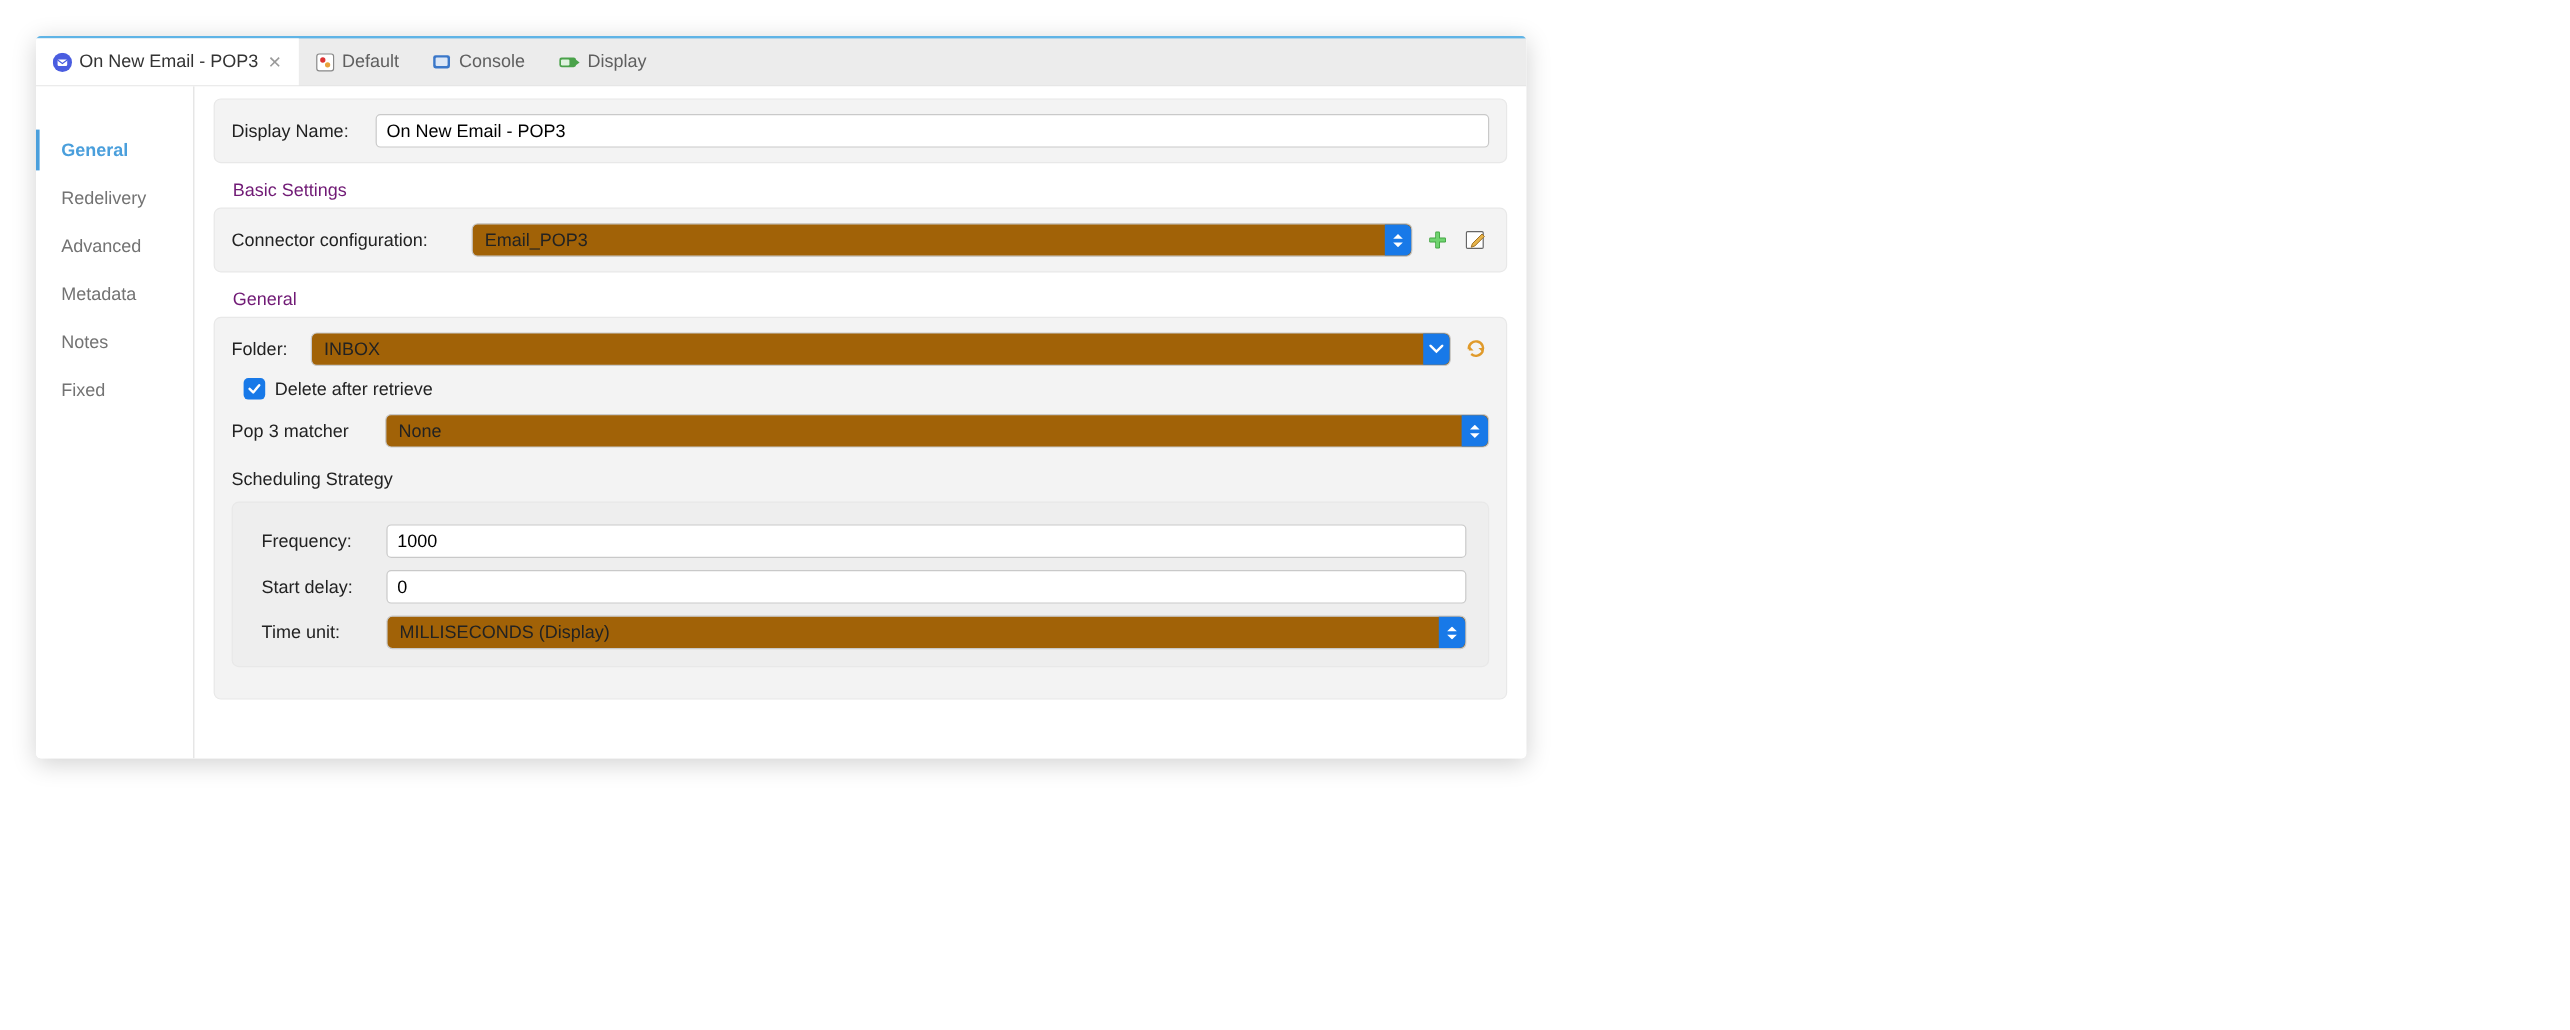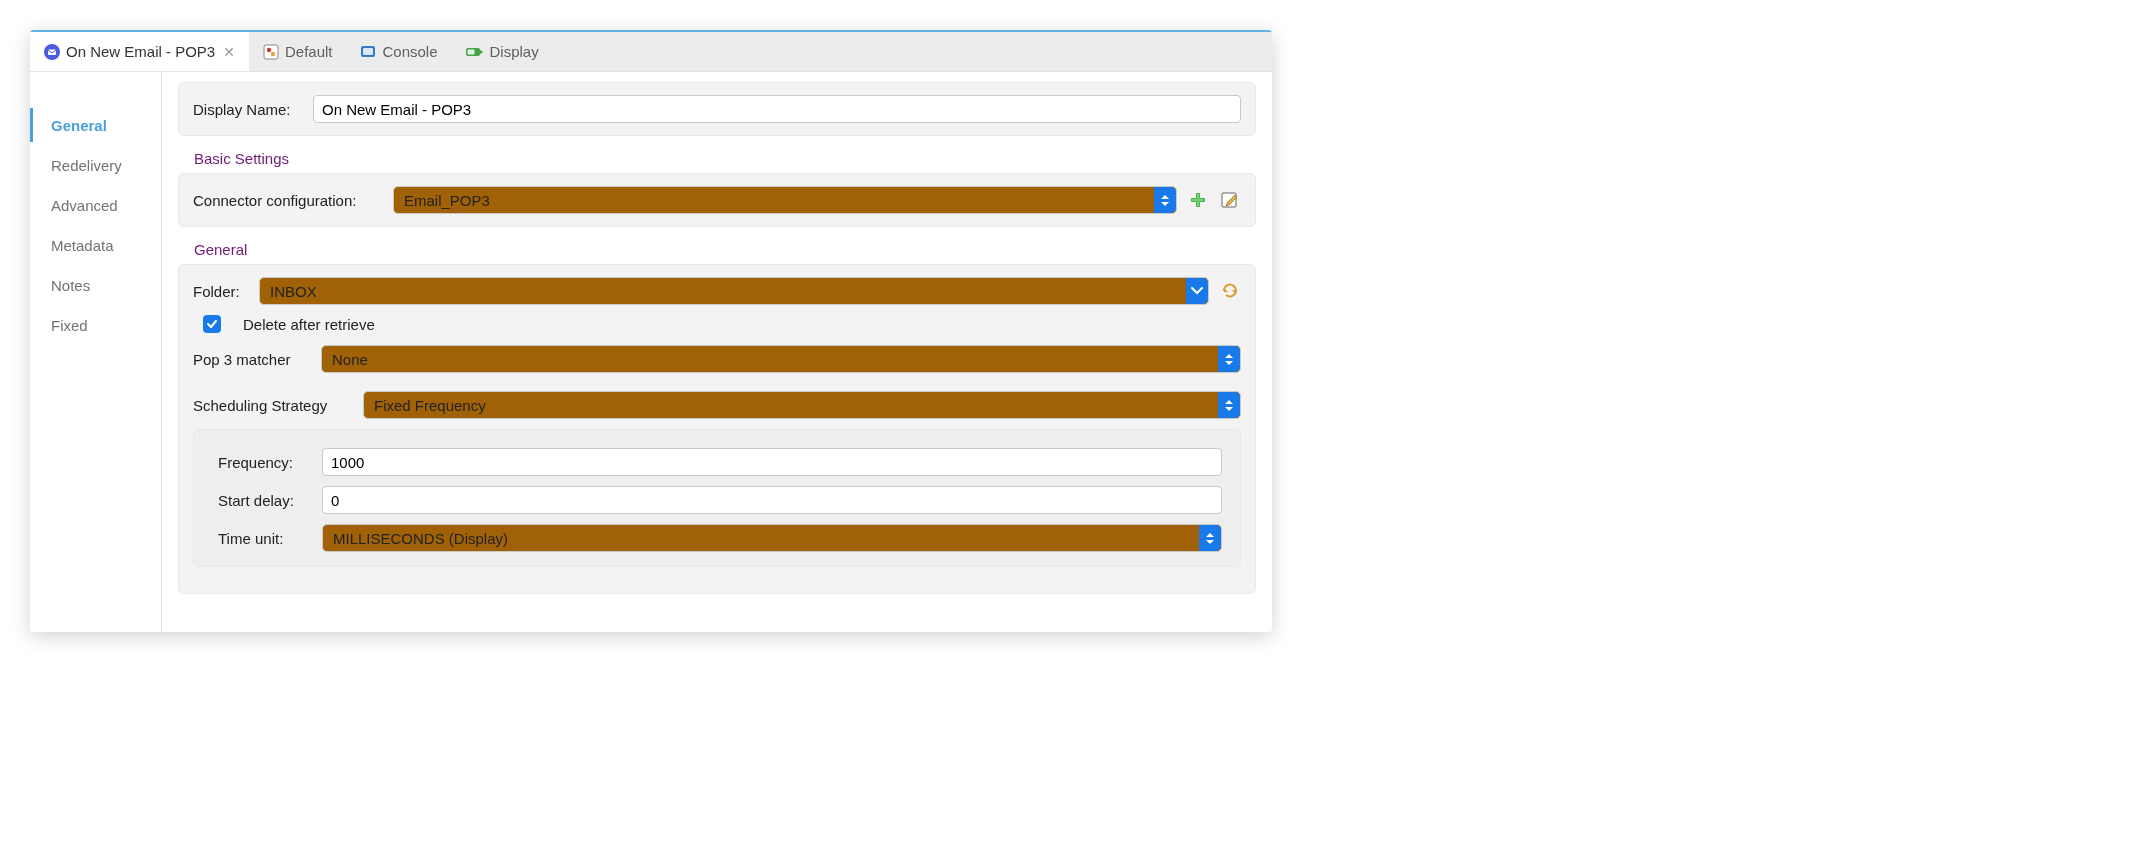--- a/index.html
+++ b/index.html
@@ -154,21 +154,21 @@
     border-top-right-radius: 5px;
     border-bottom-right-radius: 5px;
     display: flex;
     align-items: center;
     justify-content: center;
   }
 
   .checkbox-row {
     display: flex;
     align-items: center;
-    gap: 22px;
+    gap: 8px;
     margin: 6px 0 12px 10px;
   }
   .checkbox {
     width: 18px; height: 18px;
     background: #1879e8;
     border-radius: 4px;
     display: flex; align-items: center; justify-content: center;
   }
 
   .icon-btn {
@@ -336,31 +336,20 @@
                 </svg>
               <svg width="10" height="5">
                   <path d="M1 1 L5 5 L9 1 Z" fill="#fff"></path>
                 </svg>
             </span>
           </div>
         </div>
 
         <div class="form-row" style="margin-top:18px">
           <span class="form-label wide2">Scheduling Strategy</span>
-          <div class="select-like">
-            <span>Fixed Frequency</span>
-            <span class="select-arrows">
-              <svg width="10" height="5">
-                  <path d="M1 4 L5 0 L9 4 Z" fill="#fff"></path>
-                </svg>
-              <svg width="10" height="5">
-                  <path d="M1 1 L5 5 L9 1 Z" fill="#fff"></path>
-                </svg>
-            </span>
-          </div>
         </div>
 
         <div class="panel nested">
           <div class="nested-inner">
             <div class="form-row">
               <span class="form-label">Frequency:</span>
               <input class="text" type="text" value="1000" style="">
             </div>
             <div class="form-row">
               <span class="form-label">Start delay:</span>

